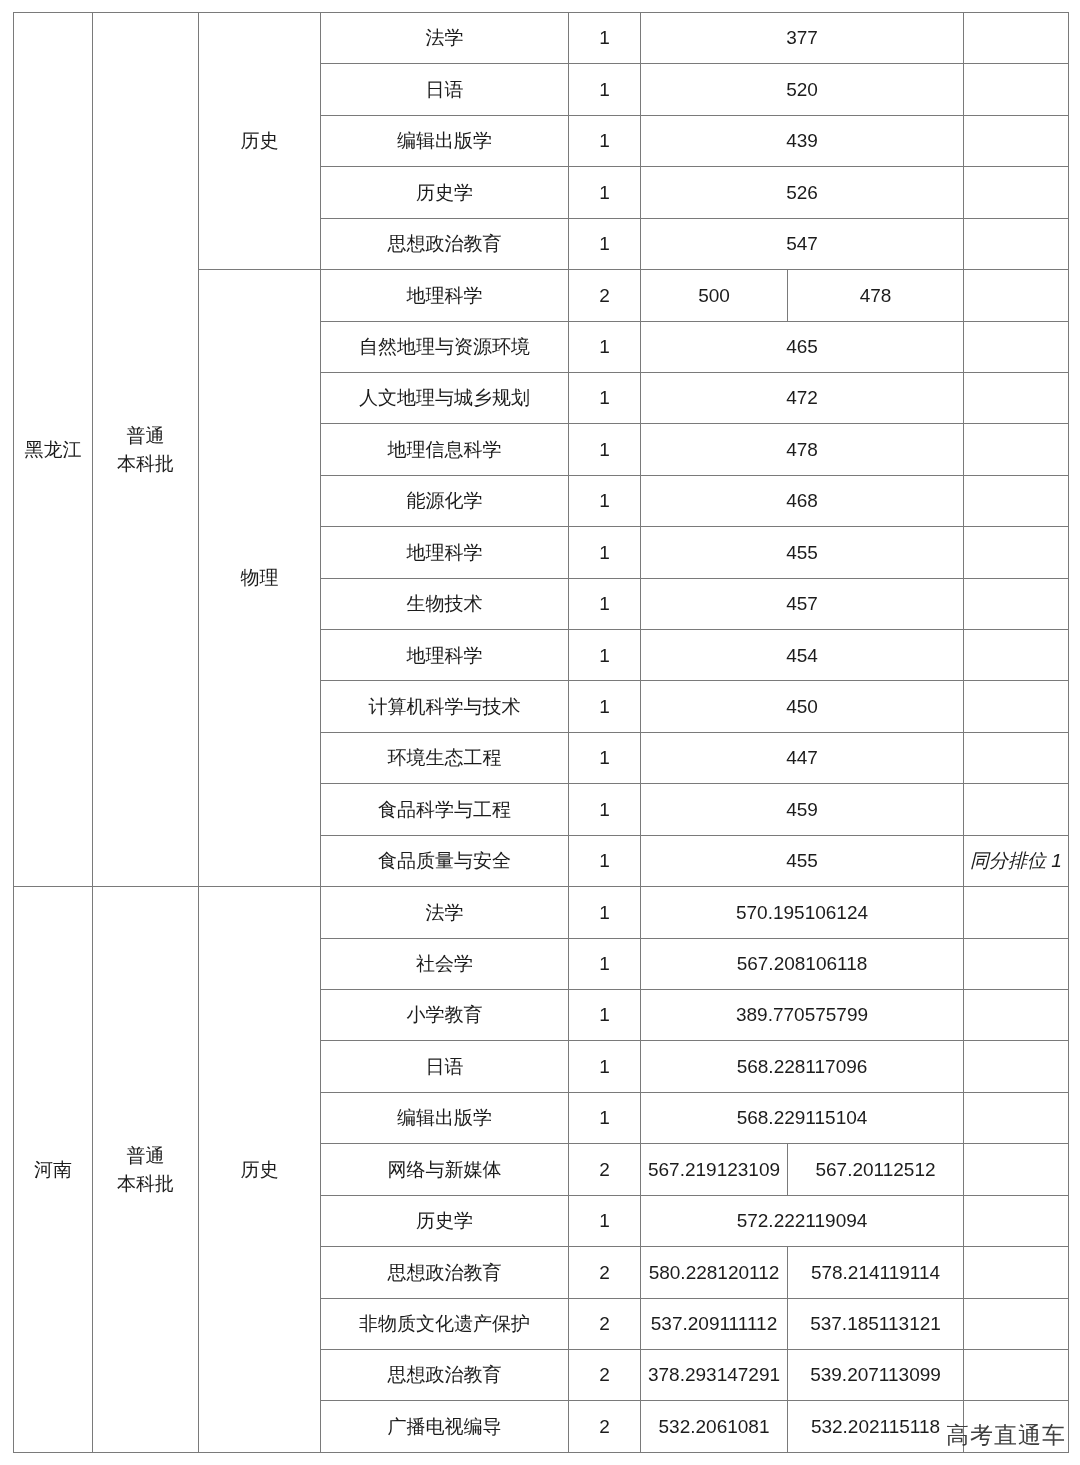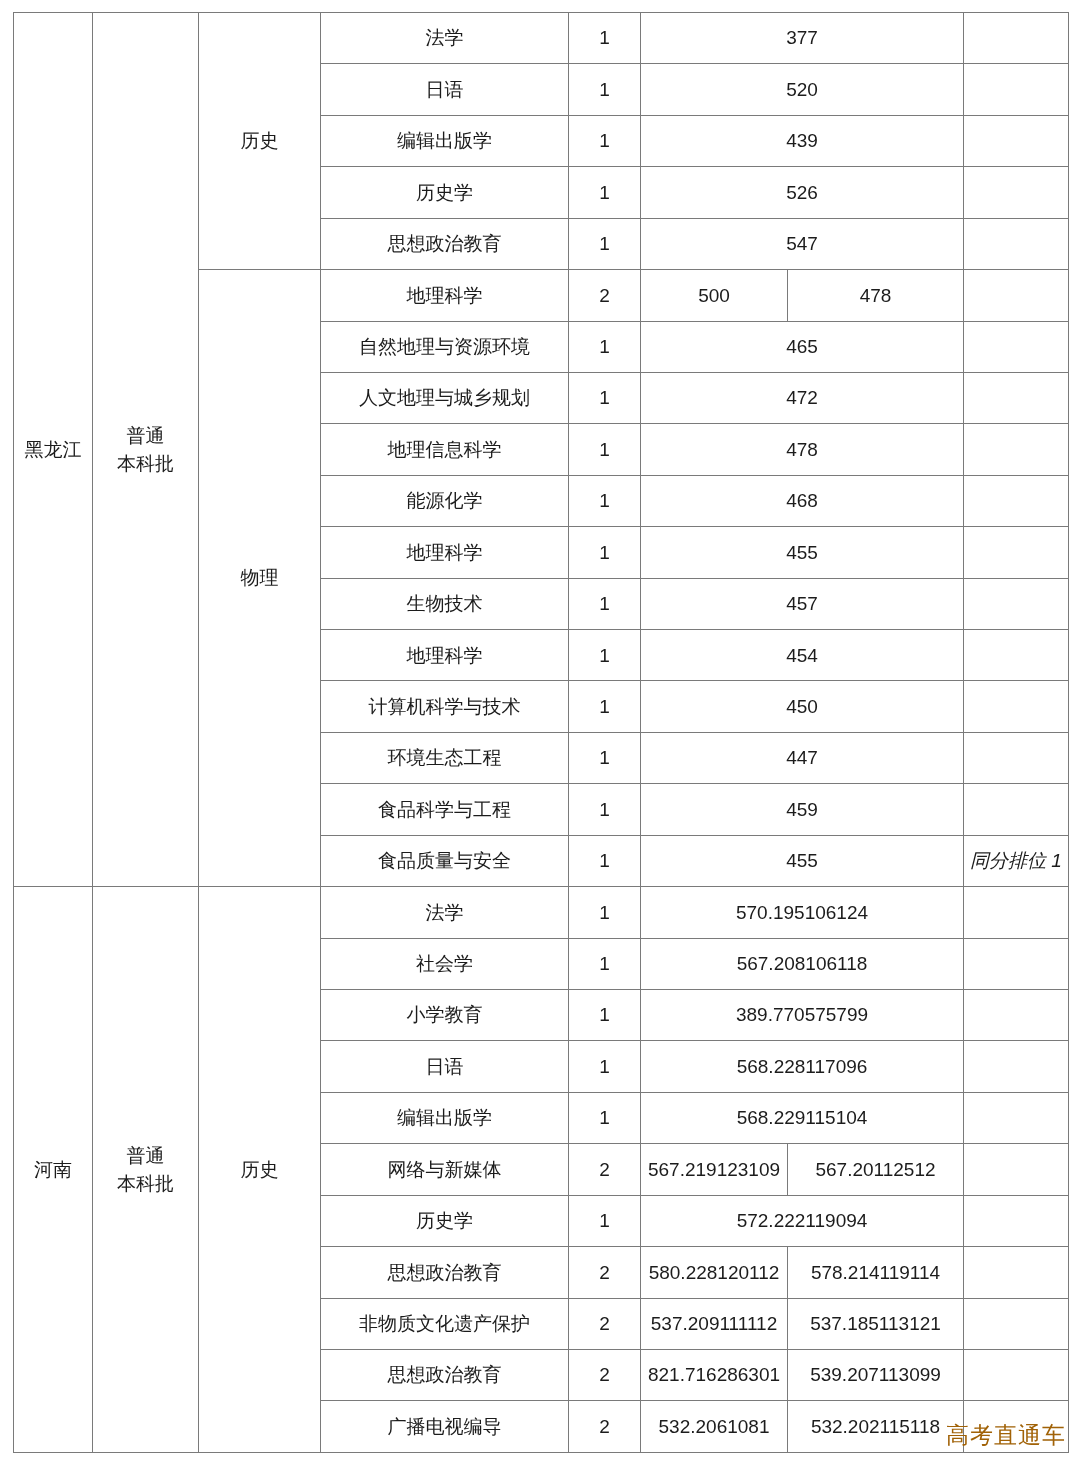--- a/index.html
+++ b/index.html
@@ -62,21 +62,21 @@
   td.count { font-size: 19px; }
   td.score { font-size: 19px; }
   td.note  { font-size: 19px; font-style: italic; }
 
   .watermark {
     position: absolute;
     right: 14px;
     bottom: 14px;
     font-size: 23px;
     letter-spacing: 1px;
-    color: #a16207;
+    color: #404040;
     font-family: "Liberation Sans", "DejaVu Sans", sans-serif;
     pointer-events: none;
     white-space: nowrap;
   }
 </style>
 </head>
 <body>
 
 <div id="sheet">
   <table class="score-table">
@@ -260,21 +260,21 @@
         <tr>
           <td class="major">非物质文化遗产保护</td>
           <td class="count">2</td>
           <td class="score">537.209111112</td>
           <td class="score">537.185113121</td>
           <td class="note"></td>
         </tr>
         <tr>
           <td class="major">思想政治教育</td>
           <td class="count">2</td>
-          <td class="score">821.716286301</td>
+          <td class="score">378.293147291</td>
           <td class="score">539.207113099</td>
           <td class="note"></td>
         </tr>
         <tr>
           <td class="major">广播电视编导</td>
           <td class="count">2</td>
           <td class="score">532.2061081</td>
           <td class="score">532.202115118</td>
           <td class="note"></td>
         </tr>

